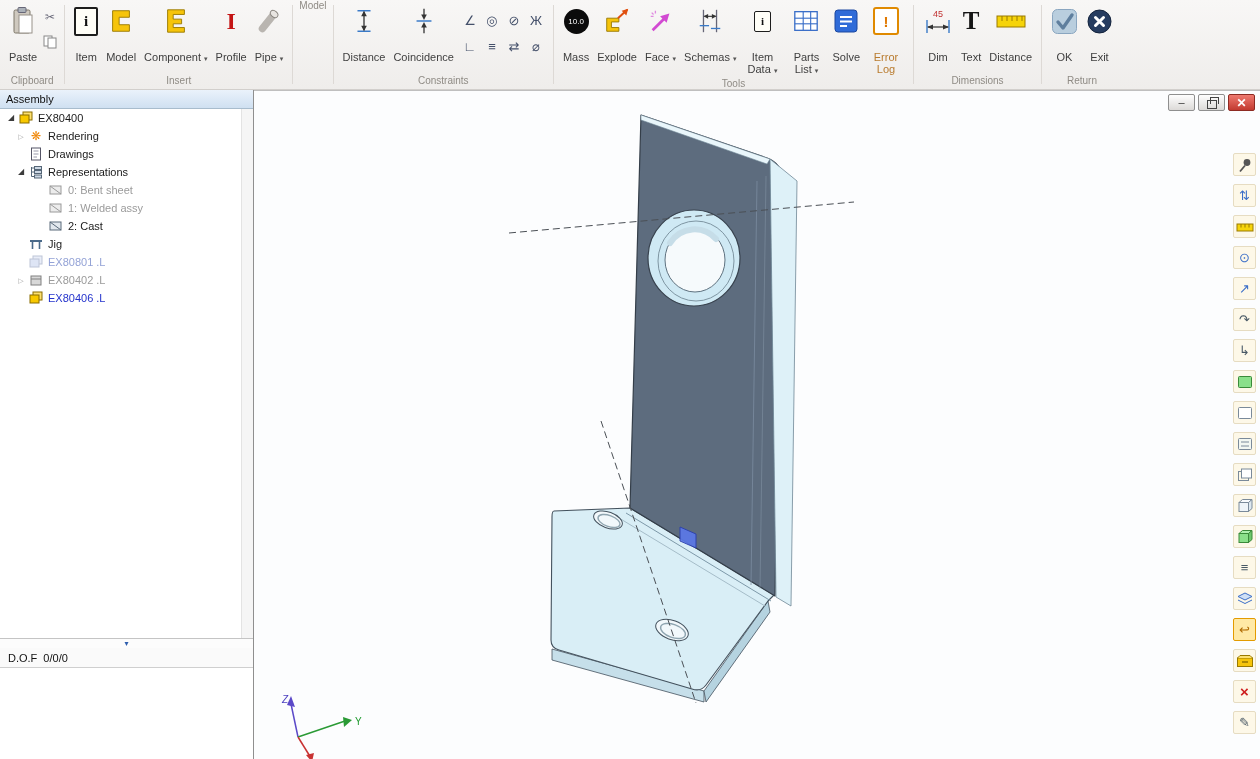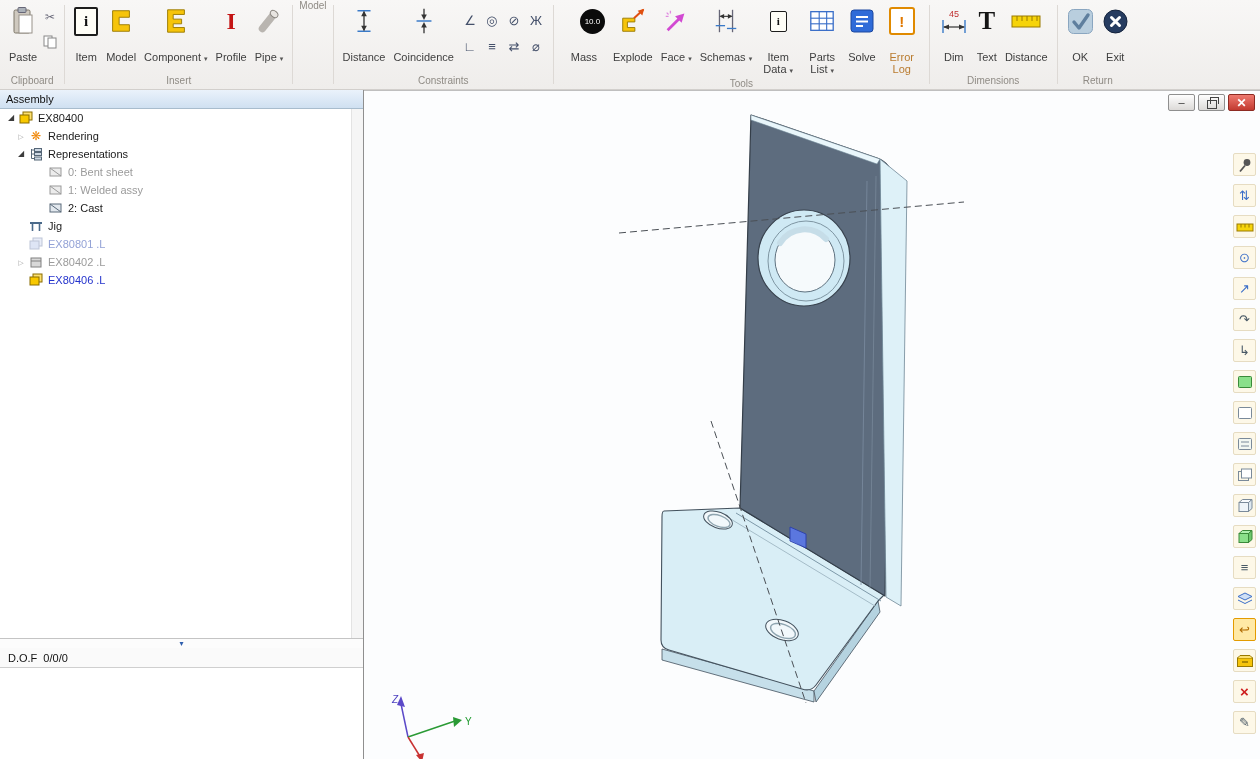--- a/index.html
+++ b/index.html
@@ -21,28 +21,28 @@
   .mini{width:16px;height:16px;display:flex;align-items:center;justify-content:center;font-size:12px;color:#667;}
   .cgrid{display:grid;grid-template-columns:repeat(4,22px);grid-auto-rows:26px;justify-items:center;
     align-items:center;padding-top:4px;font-size:13px;color:#44506a;}
   .serifI{font-family:"Liberation Serif",serif;font-weight:bold;font-size:24px;color:#c41414;}
   .serifT{font-family:"Liberation Serif",serif;font-weight:bold;font-size:25px;color:#151515;}
   .itemSquare{width:20px;height:25px;background:#fffef7;border:2px solid #1d1d1d;border-radius:2px;
     display:flex;align-items:center;justify-content:center;font-family:"Liberation Serif",serif;
     font-weight:bold;font-size:15px;color:#111;}
   .itemSquare.small{width:15px;height:19px;font-size:11px;border-width:1.5px;}
   .mass-circle{width:25px;height:25px;border-radius:50%;background:#0b0b0b;color:#fff;font-size:8px;
-    display:flex;align-items:center;justify-content:center;letter-spacing:0;margin-left:17px;}
+    display:flex;align-items:center;justify-content:center;letter-spacing:0;}
   .errSquare{width:22px;height:24px;background:#fff;border:2px solid #e08a00;border-radius:3px;
     display:flex;align-items:center;justify-content:center;font-weight:bold;font-size:15px;color:#e07800;}
   .lbl-orange{color:#b97b2e;}
 
   
   .main{display:flex;height:669px;}
-  .left-panel{width:364px;flex:none;display:flex;flex-direction:column;border-right:1px solid #8f8f8f;
+  .left-panel{width:254px;flex:none;display:flex;flex-direction:column;border-right:1px solid #8f8f8f;
     background:#fff;box-sizing:border-box;}
   .panel-title{height:18px;line-height:18px;padding-left:6px;font-size:11px;color:#101010;
     background:linear-gradient(#eaf2fb,#cfe0f1);border-bottom:1px solid #a8bccd;}
   .tree{height:529px;position:relative;overflow:hidden;background:#fff;}
   .vscroll{position:absolute;top:0;right:0;width:11px;height:100%;background:#f5f5f5;border-left:1px solid #e3e3e3;}
   .trow{height:18px;display:flex;align-items:center;font-size:11px;color:#1a1a1a;}
   .exp{width:14px;text-align:center;font-size:7px;color:#a2a2a2;flex:none;line-height:1;}
   .exp.open{color:#3c3c3c;font-size:8px;}
   .ticon{width:16px;height:14px;flex:none;display:flex;align-items:center;justify-content:center;margin-right:4px;}
   .flower{font-size:12px;color:#f08400;line-height:1;}
@@ -363,20 +363,32 @@
       </div>
 
       <div class="trow d1">
         <span class="exp">▷</span>
         <span class="ticon">
             <span class="flower">❋</span>
           </span>
         <span class="tlabel">Rendering</span>
       </div>
 
+      <div class="trow d1">
+        <span class="exp"></span>
+        <span class="ticon">
+            <svg width="14" height="14" viewBox="0 0 14 14">
+              <rect x="2.5" y="1" width="9" height="12" fill="#fff" stroke="#556"></rect>
+              <line x1="4.5" y1="4" x2="9.5" y2="4" stroke="#99a"></line>
+              <line x1="4.5" y1="7" x2="9.5" y2="7" stroke="#99a"></line>
+              <line x1="4.5" y1="10" x2="8" y2="10" stroke="#99a"></line>
+            </svg>
+          </span>
+        <span class="tlabel">Drawings</span>
+      </div>
 
       <div class="trow d1">
         <span class="exp open">◢</span>
         <span class="ticon">
             <svg width="14" height="14" viewBox="0 0 14 14">
               <line x1="2.5" y1="2" x2="2.5" y2="11.5" stroke="#567"></line>
               <line x1="2.5" y1="3" x2="5.5" y2="3" stroke="#567"></line>
               <line x1="2.5" y1="7" x2="5.5" y2="7" stroke="#567"></line>
               <line x1="2.5" y1="11.5" x2="5.5" y2="11.5" stroke="#567"></line>
               <rect x="5.5" y="1.5" width="7" height="3" fill="#cdd8e4" stroke="#567"></rect>

